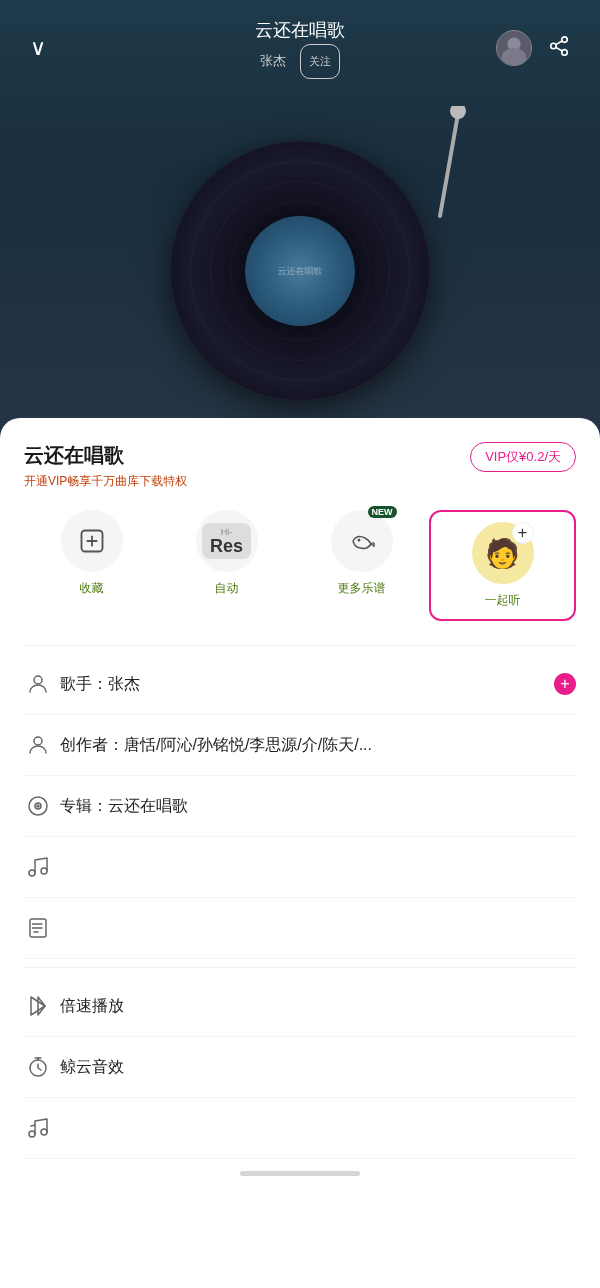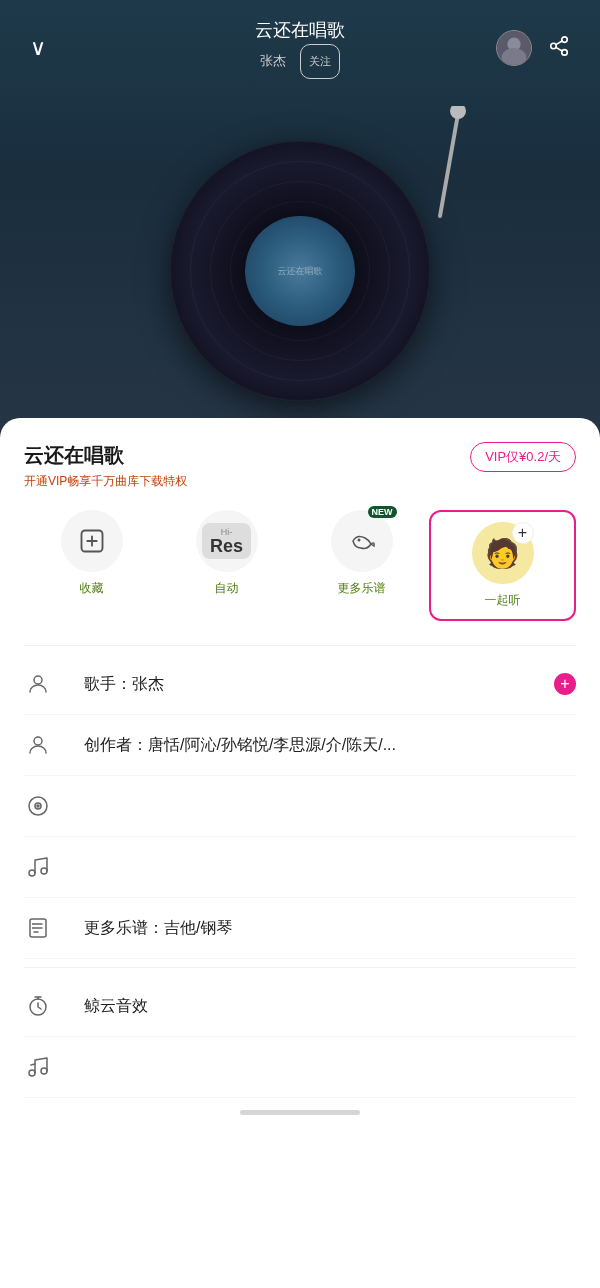--- a/index.html
+++ b/index.html
@@ -287,21 +287,21 @@
     .divider {
       height: 1px;
       background: #f0f0f0;
       margin: 8px 0;
     }
 
     
     .menu-item {
       display: flex;
       align-items: center;
-      gap: 32px;
+      gap: 8px;
       padding: 16px 0;
       cursor: pointer;
       border-bottom: 1px solid #f5f5f5;
     }
     .menu-item:last-child {
       border-bottom: none;
     }
     .menu-icon {
       width: 28px;
       height: 28px;
@@ -492,20 +492,21 @@
   </div>
 
   <div class="menu-item">
     <div class="menu-icon">
       <svg viewBox="0 0 24 24">
         <circle cx="12" cy="12" r="9"></circle>
         <circle cx="12" cy="12" r="3"></circle>
         <circle cx="12" cy="12" r="1" fill="#666"></circle>
       </svg>
     </div>
+    <span class="menu-text">专辑：云还在唱歌</span>
   </div>
 
   <div class="menu-item">
     <div class="menu-icon">
       <svg viewBox="0 0 24 24">
         <path d="M9 18V5l12-2v13"></path>
         <circle cx="6" cy="18" r="3"></circle>
         <circle cx="18" cy="16" r="3"></circle>
       </svg>
     </div>
@@ -515,26 +516,34 @@
     <div class="menu-icon">
       <svg viewBox="0 0 24 24">
         <rect x="4" y="3" width="16" height="18" rx="2"></rect>
         <line x1="8" y1="8" x2="16" y2="8"></line>
         <line x1="8" y1="12" x2="16" y2="12"></line>
         <line x1="8" y1="16" x2="12" y2="16"></line>
         <circle cx="7" cy="8" r="1" fill="#666" stroke="none"></circle>
         <circle cx="7" cy="12" r="1" fill="#666" stroke="none"></circle>
       </svg>
     </div>
-    <span class="menu-text">更多乐谱：吉他/钢琴</span>
   </div>
 
   <div class="divider"></div>
 
 
+  <div class="menu-item">
+    <div class="menu-icon">
+      <svg viewBox="0 0 24 24">
+        <polygon points="5,3 19,12 5,21" fill="none"></polygon>
+        <polygon points="12,3 19,12 12,21" fill="none"></polygon>
+      </svg>
+    </div>
+    <span class="menu-text">倍速播放</span>
+  </div>
 
   <div class="menu-item">
     <div class="menu-icon">
       <svg viewBox="0 0 24 24">
         <circle cx="12" cy="13" r="8"></circle>
         <polyline points="12,9 12,13 15,15"></polyline>
         <line x1="9" y1="3" x2="15" y2="3"></line>
         <line x1="12" y1="3" x2="12" y2="5"></line>
       </svg>
     </div>

